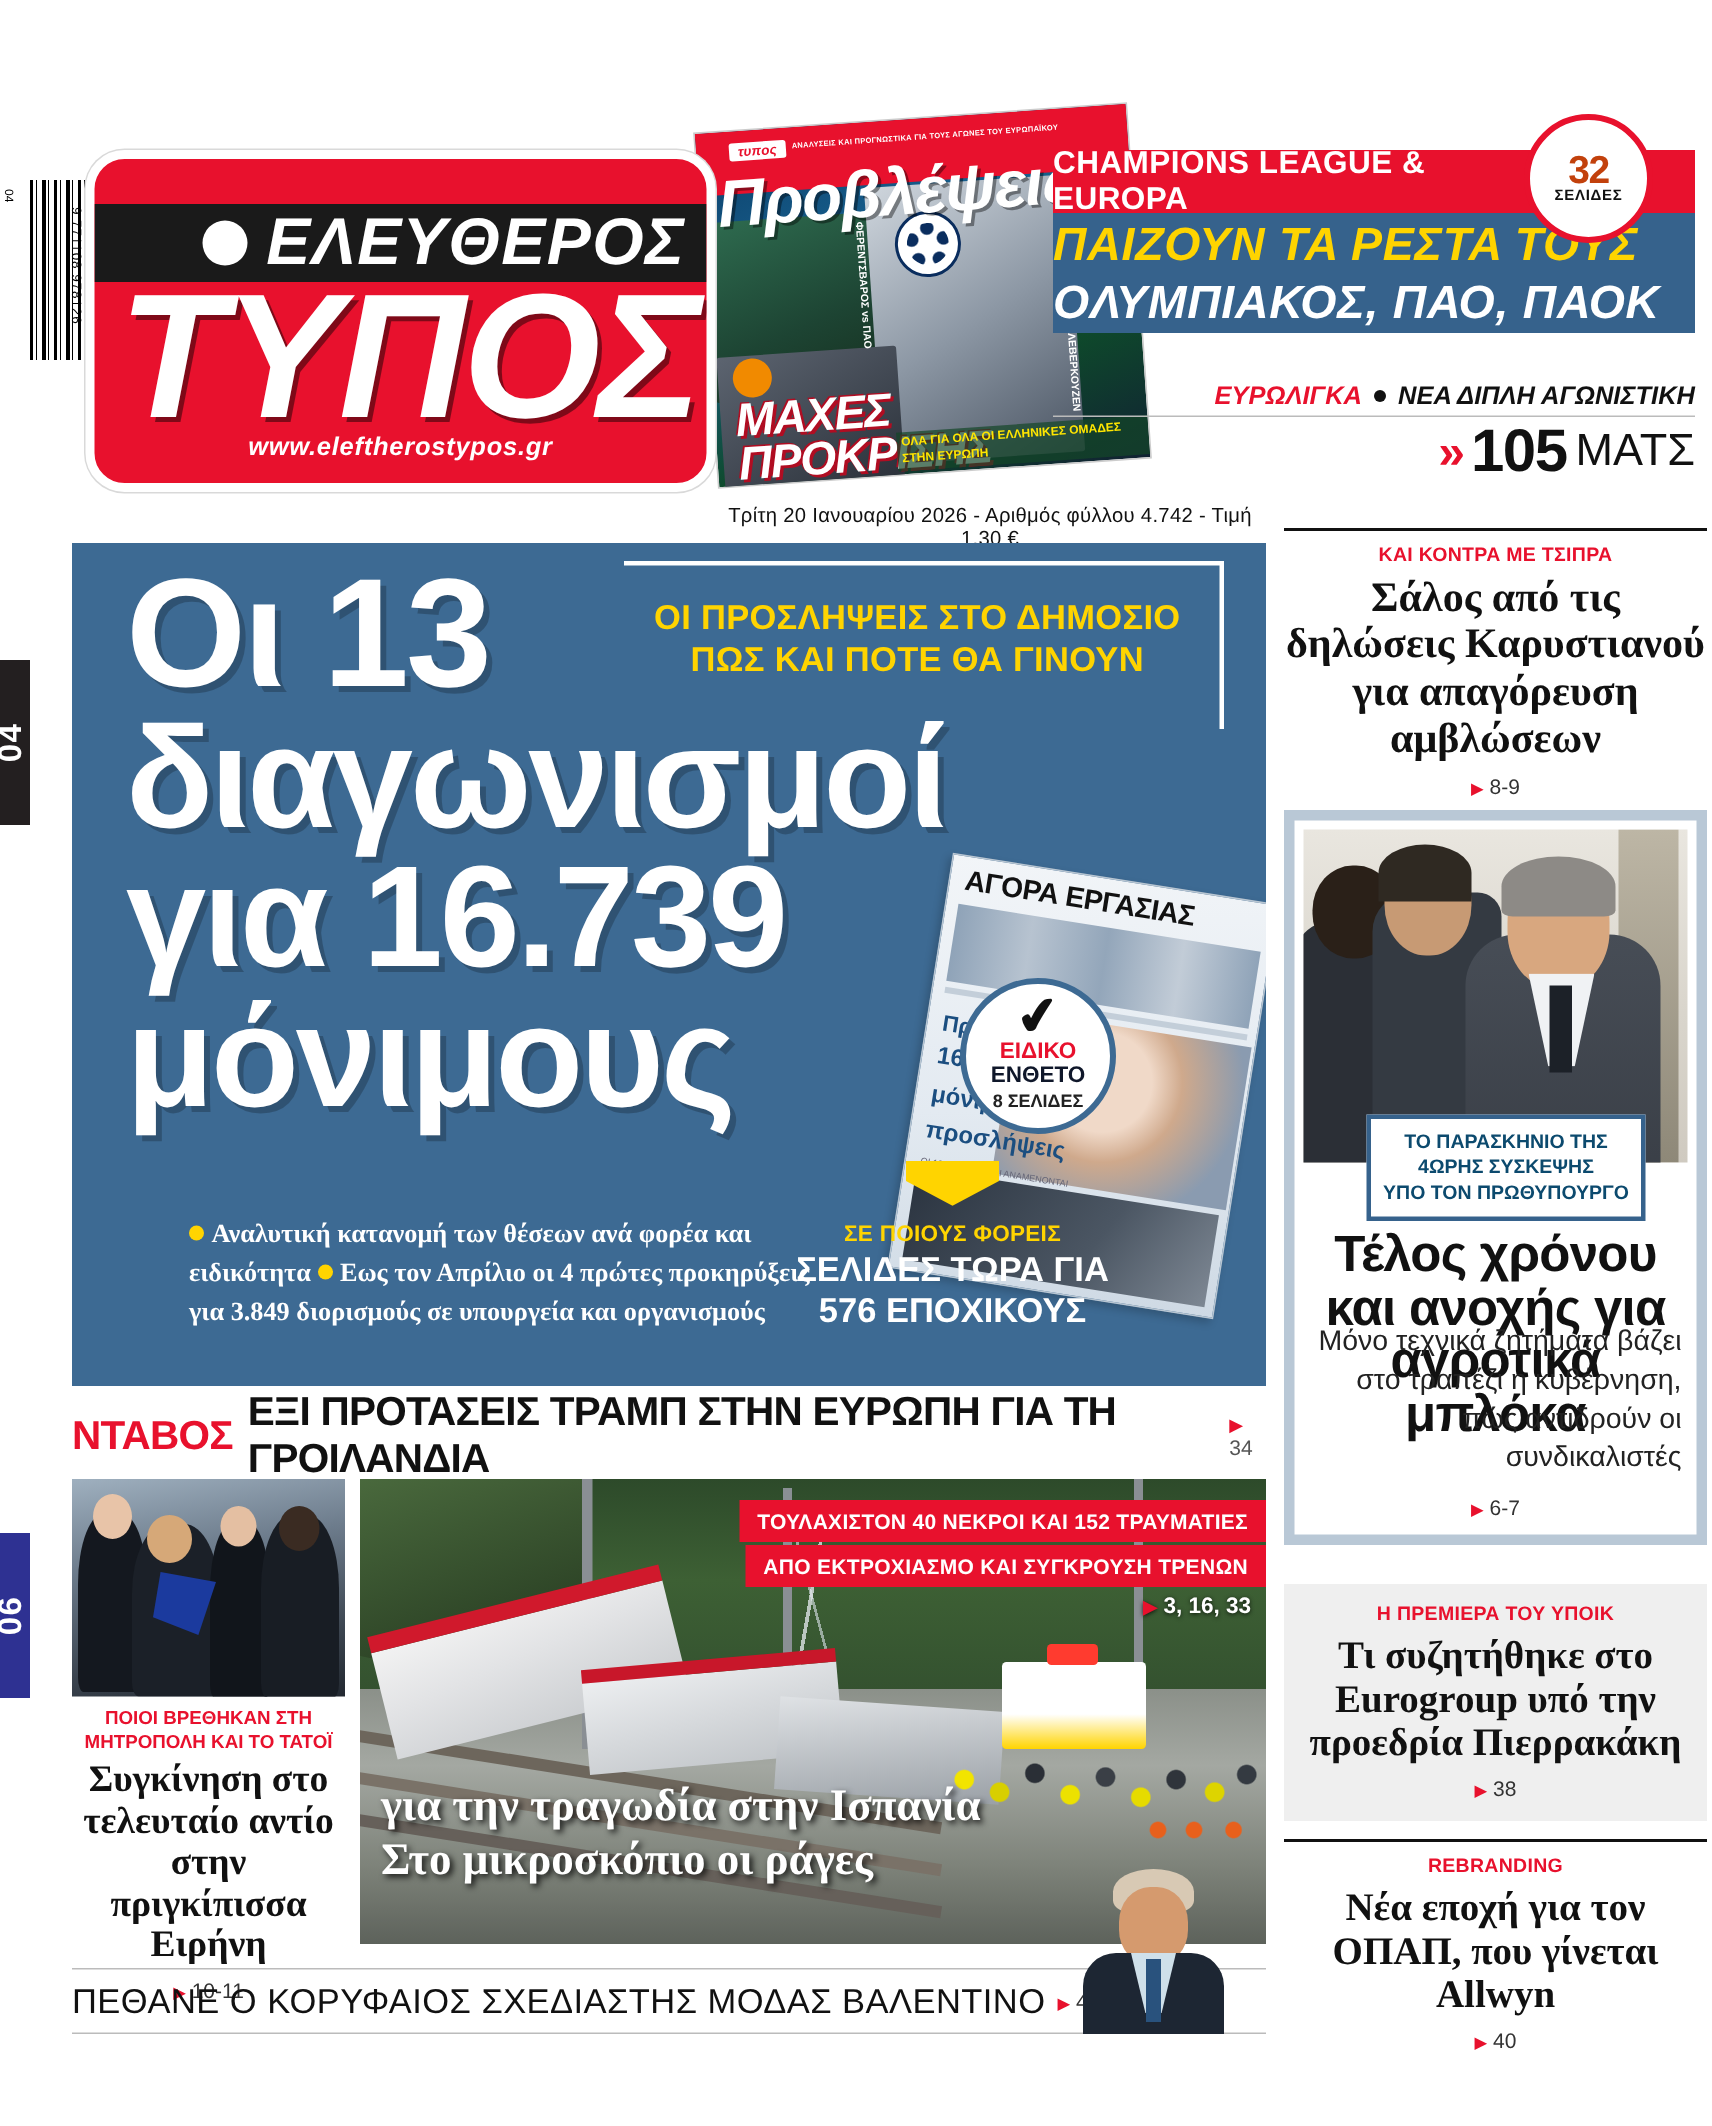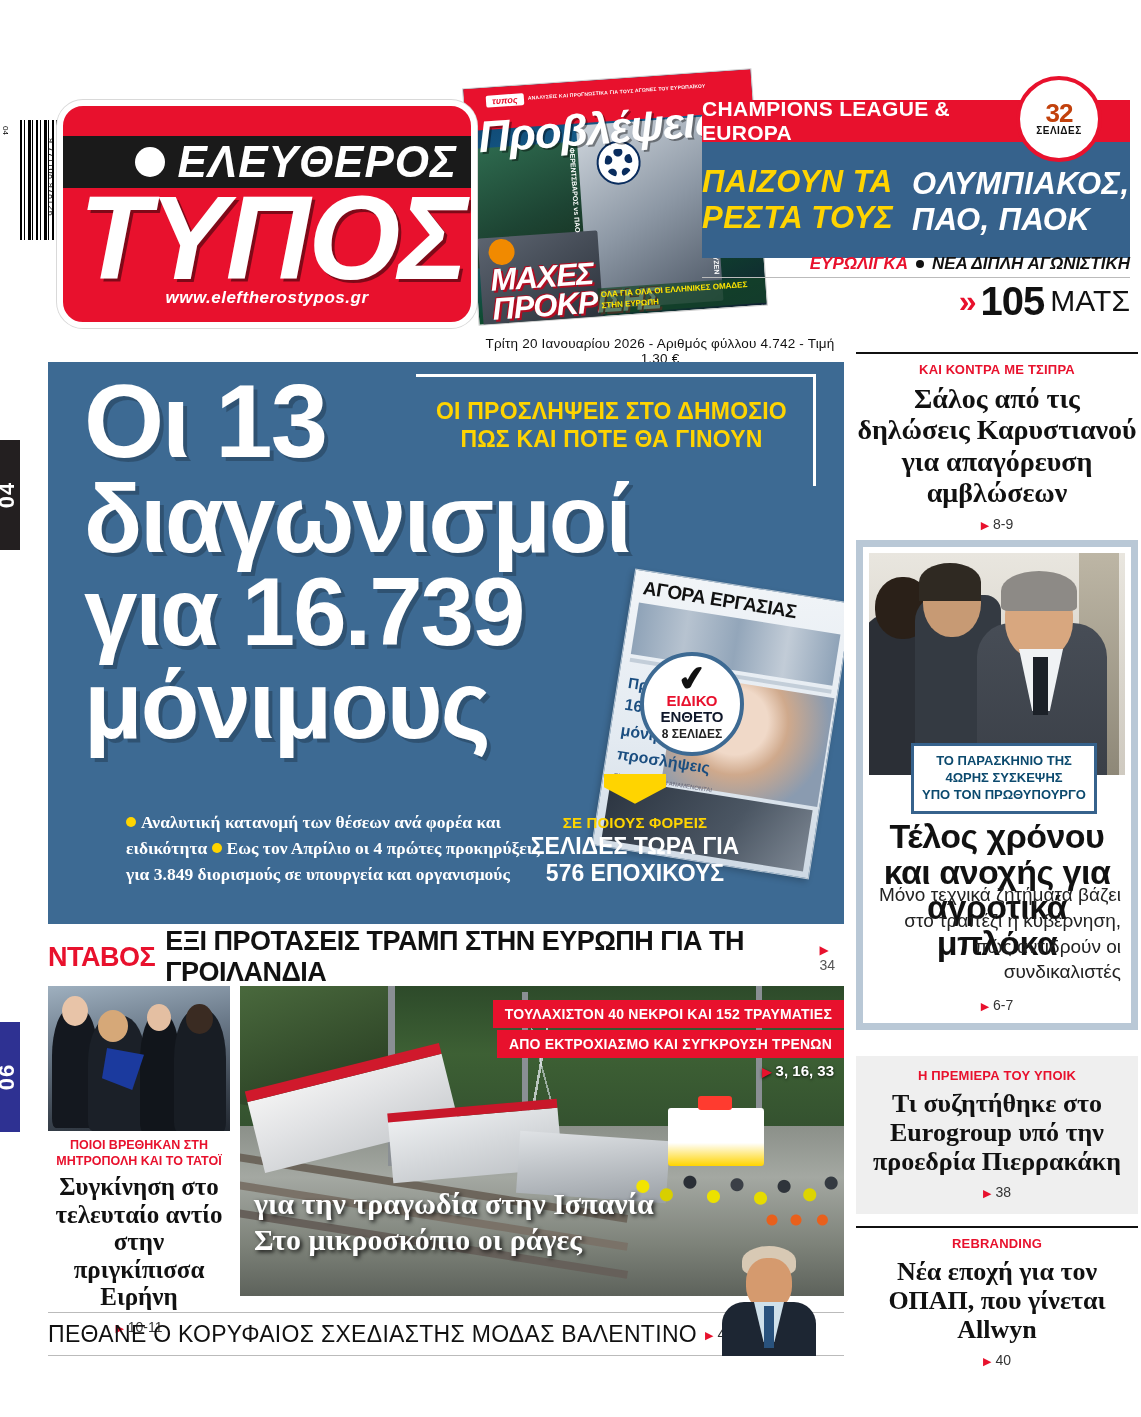--- a/index.html
+++ b/index.html
@@ -145,22 +145,22 @@
     padding-right: 110px; }
   .badge32 {
     position:absolute; right: 28px; top: -2px; width: 86px; height: 86px; border-radius:50%;
     background:#fff; border: 4px solid #e8112d; z-index: 5;
     display:flex; flex-direction:column; align-items:center; justify-content:center;
   }
   .badge32 .n { font-size:26px; font-weight:900; line-height:.9; color:#c2410c; letter-spacing:-1px;}
   .badge32 .t { font-size:10px; font-weight:700; color:#111; letter-spacing:.5px; }
 
   .promo-blue {
-    position:absolute; left:232px; top: 64px; right:0; height: 116px; background:#36628c;
-    display:flex; flex-direction:row; align-items:center; justify-content:center;
+    position:absolute; left:232px; top: 64px; right:0; height: 80px; background:#36628c;
+    display:flex; flex-direction:column; align-items:flex-start; justify-content:center;
   }
   .promo-blue .l1 { color:#ffd400; font-size:31px; font-weight:900; font-style:italic; letter-spacing:.5px;}
   .promo-blue .l2 { color:#fff; font-size:31px; font-weight:900; font-style:italic; letter-spacing:.5px; margin-top:3px;}
 
   .promo-euro {
     position:absolute; left:232px; top:172px; right:0; height:28px;
     display:flex; align-items:center; justify-content:flex-end; gap:8px;
     border-bottom:1px solid #bbb;
   }
   .promo-euro .a { color:#e8112d; font-size:17px; font-weight:900; font-style:italic;}

